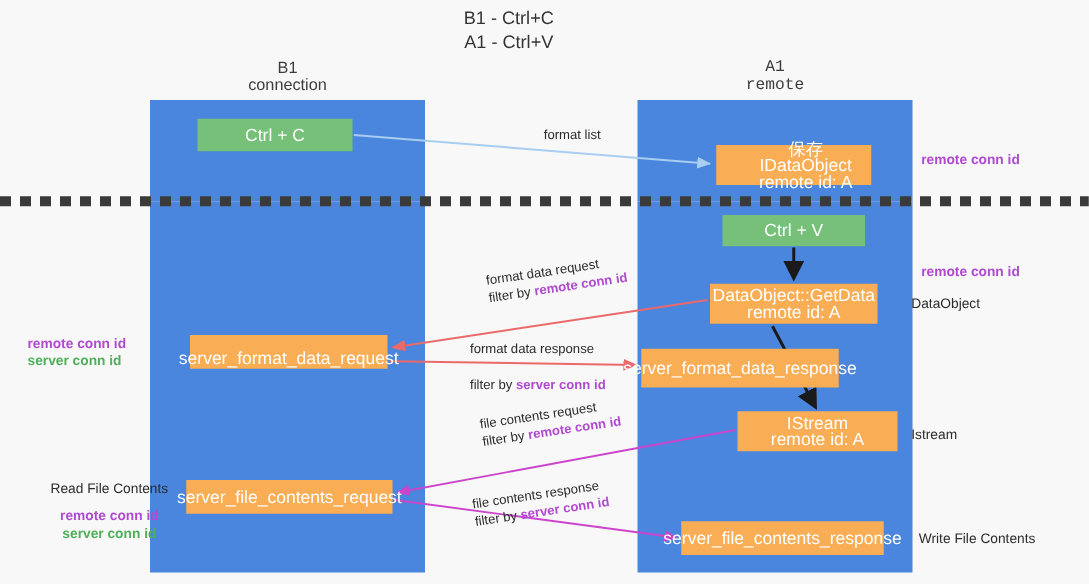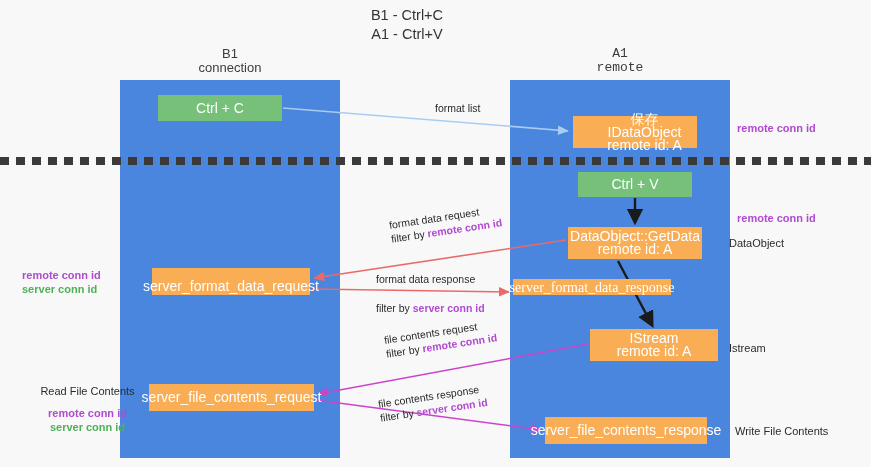--- a/index.html
+++ b/index.html
@@ -79,21 +79,21 @@
   }
   .box-green  { background: #76c07a; }
   .box-orange { background: #f9ad54; }
   .box .l2 { display: block; }
 
   #box-ctrl-c   { left: 158px; top: 95px;  width: 124px; height: 26px; }
   #box-save-ido { left: 573px; top: 116px; width: 124px; height: 32px; padding-left: 23px; }
   #box-ctrl-v   { left: 578px; top: 172px; width: 114px; height: 25px; }
   #box-getdata  { left: 568px; top: 227px; width: 134px; height: 32px; }
   #box-sfdreq   { left: 152px; top: 268px; width: 158px; height: 27px; justify-content: flex-end; }
-  #box-sfdresp  { left: 513px; top: 279px; width: 158px; height: 16px; font-family: Liberation Serif, serif; }
+  #box-sfdresp  { left: 513px; top: 279px; width: 158px; height: 31px; }
   #box-istream  { left: 590px; top: 329px; width: 128px; height: 32px; }
   #box-sfcreq   { left: 149px; top: 384px; width: 165px; height: 27px; }
   #box-sfcresp  { left: 545px; top: 417px; width: 162px; height: 27px; }
 
   
   .ann {
     font-size: 11px;
     line-height: 14px;
   }
   .ann .purple { color: #b14ad0; font-weight: bold; }

